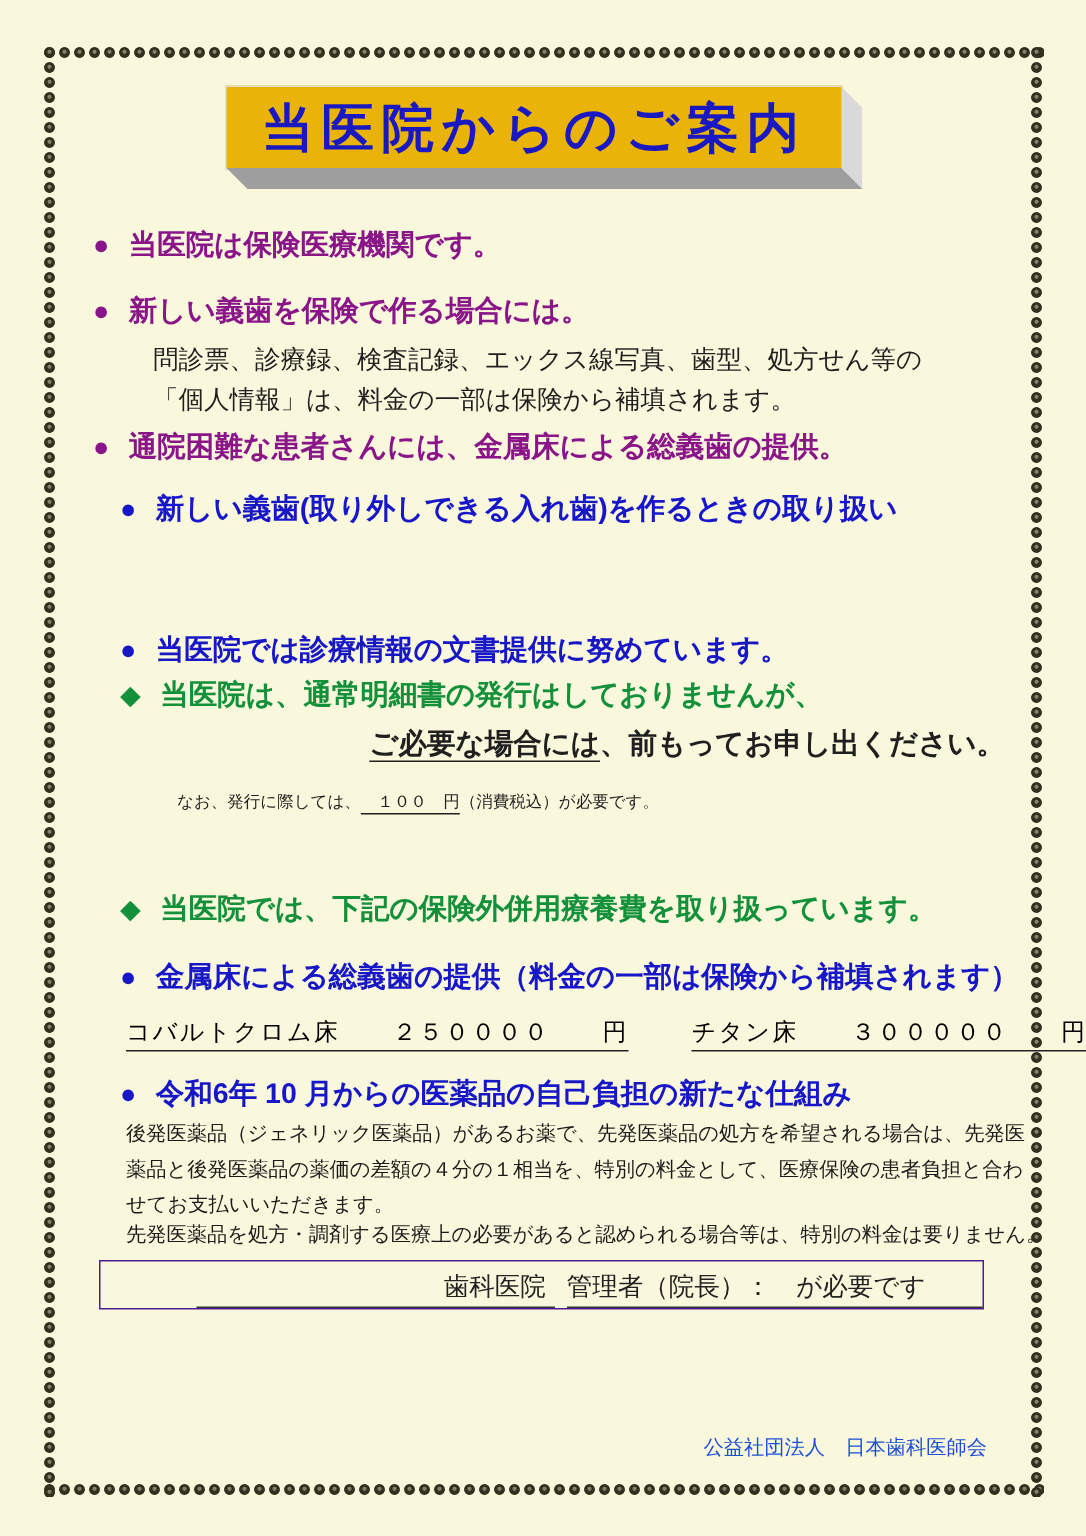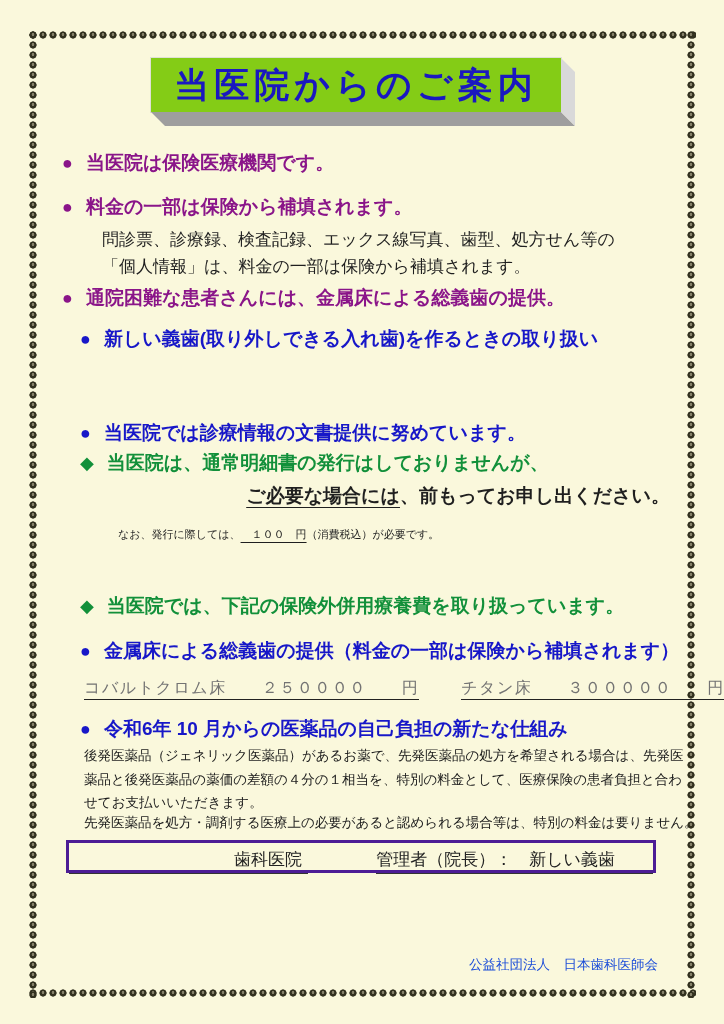--- a/index.html
+++ b/index.html
@@ -18,21 +18,21 @@
     background-size:10px 10px; background-repeat:repeat;
   }
   .bs-top    { left:28px; right:28px; top:30px;  height:10px; }
   .bs-bottom { left:28px; right:28px; bottom:26px; height:10px; }
   .bs-left   { left:28px; top:30px; bottom:26px; width:10px; }
   .bs-right  { right:28px; top:30px; bottom:26px; width:10px; }
 
   
   .banner {
     position:absolute; left:150px; top:57px; width:410px; height:54px;
-    background:#84cc16; display:flex; align-items:center; justify-content:center;
+    background:#eab308; display:flex; align-items:center; justify-content:center;
     border:1px solid #e0e0d6;
   }
   .banner-bottom {
     position:absolute; left:0; bottom:-14px; width:calc(100% + 14px); height:14px;
     background:#9E9E9E;
     clip-path:polygon(0 0, calc(100% - 14px) 0, 100% 100%, 14px 100%);
   }
   .banner-right {
     position:absolute; top:0; right:-14px; width:14px; height:calc(100% + 14px);
     background:#D9D9D9;
@@ -52,31 +52,31 @@
   .em-u { font-weight:bold; text-decoration:underline; text-underline-offset:4px; }
 
   .request-line { left:90px; top:483px; width:580px; text-align:right;
                   font-size:19px; font-weight:bold; white-space:nowrap; }
   .u-green { text-decoration:underline; text-underline-offset:5px; }
 
   .fee-line { left:118px; top:527px; font-size:11px; white-space:nowrap; }
   .u-black { text-decoration:underline; text-underline-offset:4px; }
 
   .price-line { position:absolute; left:84px; top:678px; font-size:16px;
-                letter-spacing:1.5px; white-space:nowrap; color:#737373; }
+                letter-spacing:1.5px; white-space:nowrap; color:#000000; }
   .price-seg { border-bottom:1px solid #222; padding-bottom:3px; }
   .price-gap { display:inline-block; width:42px; }
 
   .drug-para { position:absolute; left:84px; width:600px; font-size:13.5px;
                line-height:1.75; color:#1b1b1b; }
   .dp1 { top:744px; }
   .dp2 { top:811px; white-space:nowrap; }
 
   .sign-box { position:absolute; left:66px; top:840px; width:590px; height:33px;
-              border:3px solid #4c1d95; display:flex; justify-content:space-between;
+              border:1px solid #4c1d95; display:flex; justify-content:flex-end;
               align-items:flex-start; padding-top:5px; box-sizing:border-box;
               font-size:17px; color:#222; white-space:nowrap; }
   .sig-left  { border-bottom:1px solid #333; padding-left:165px; padding-right:6px; padding-bottom:2px; }
   .sig-right { border-bottom:1px solid #333; margin-left:8px; padding-right:38px; padding-bottom:2px; }
 
   .footer-credit { position:absolute; right:66px; top:956px; font-size:13.5px; color:#1d4ed8; }
 </style>
 </head>
 <body>
 
@@ -93,21 +93,21 @@
     <span class="banner-title">当医院からのご案内</span>
   </div>
 
   <div class="item purple" style="left:62px; top:150px;">
     <span class="bullet">●</span>
     <span>当医院は保険医療機関です。</span>
   </div>
 
   <div class="item purple" style="left:62px; top:194px;">
     <span class="bullet">●</span>
-    <span>料金の一部は保険から補填されます。</span>
+    <span>新しい義歯を保険で作る場合には。</span>
   </div>
   <div class="note privacy-note">
     <div>問診票、診療録、検査記録、エックス線写真、歯型、処方せん等の</div>
     <div>「個人情報」は、料金の一部は保険から補填されます。</div>
   </div>
 
   <div class="item purple" style="left:62px; top:285px;">
     <span class="bullet">●</span>
     <span>通院困難な患者さんには、金属床による総義歯の提供。</span>
   </div>
@@ -148,18 +148,18 @@
 
   <div class="item blue" style="left:80px; top:716px;">
     <span class="bullet">●</span>
     <span>令和6年 10 月からの医薬品の自己負担の新たな仕組み</span>
   </div>
   <div class="drug-para dp1">後発医薬品（ジェネリック医薬品）があるお薬で、先発医薬品の処方を希望される場合は、先発医薬品と後発医薬品の薬価の差額の４分の１相当を、特別の料金として、医療保険の患者負担と合わせてお支払いいただきます。</div>
   <div class="drug-para dp2">先発医薬品を処方・調剤する医療上の必要があると認められる場合等は、特別の料金は要りません。</div>
 
   <div class="sign-box">
     <span class="sig-left">歯科医院</span>
-    <span class="sig-right">管理者（院長）：　新しい義歯</span>
+    <span class="sig-right">管理者（院長）：　が必要です</span>
   </div>
 
   <div class="footer-credit">公益社団法人　日本歯科医師会</div>
 
 </div>
 
 </body></html>

